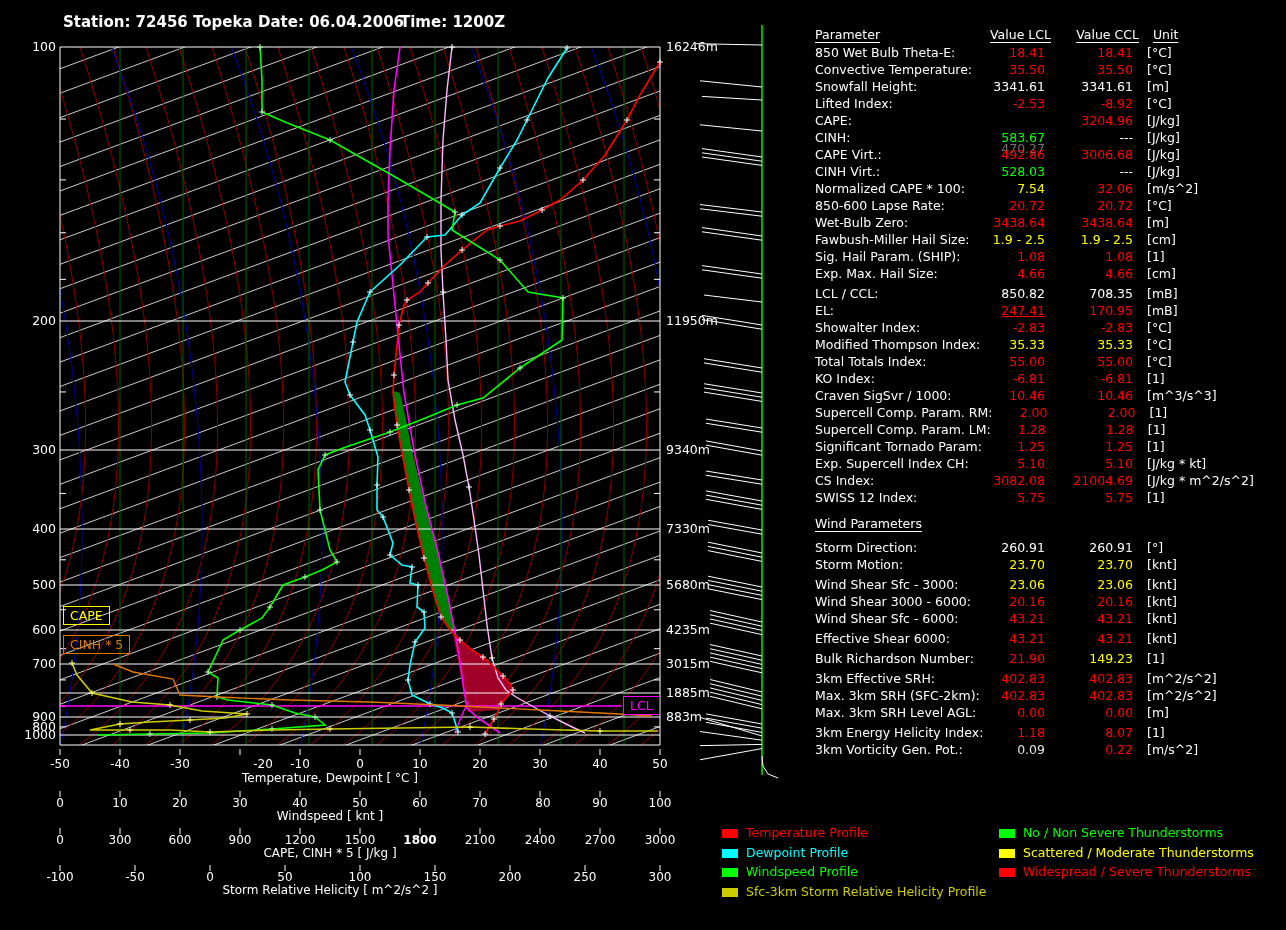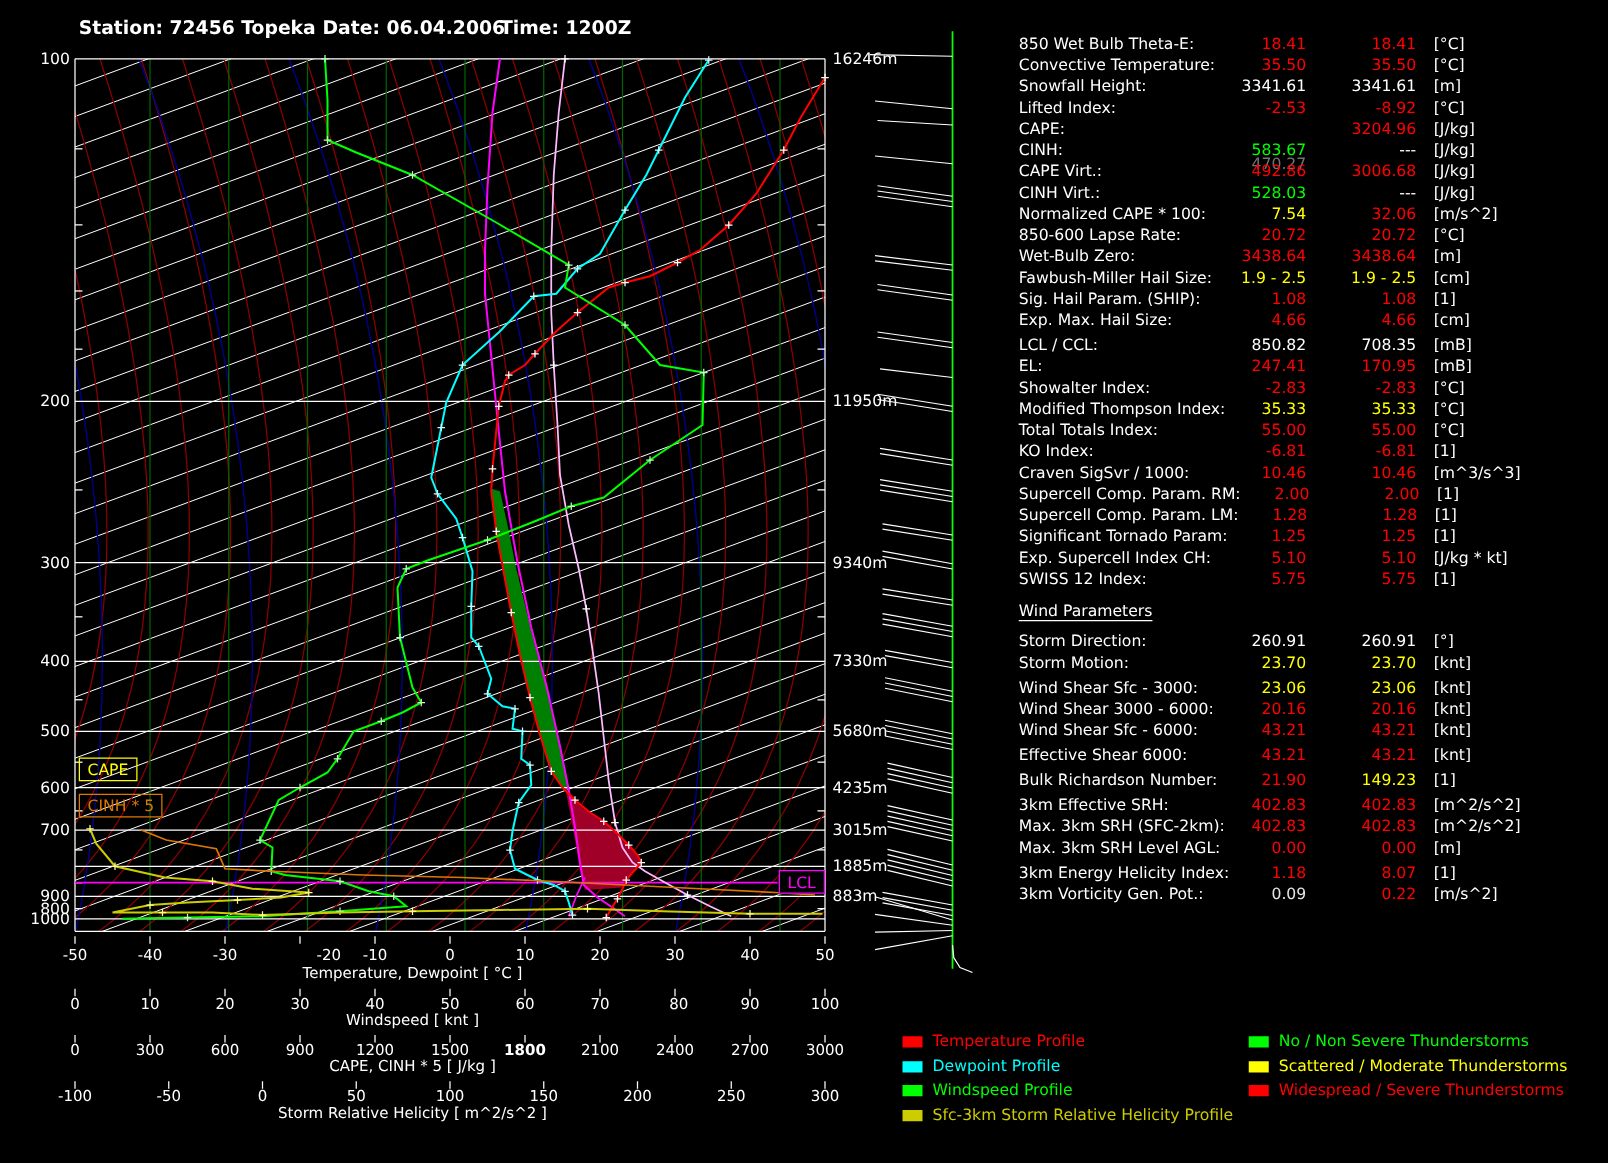--- a/index.html
+++ b/index.html
@@ -442,20 +442,26 @@
       <div class="lbl center" style="left:585px;top:870px;">250</div>
       <div class="lbl center" style="left:660px;top:870px;">300</div>
       <div class="lbl center" style="left:330px;top:883px;">Storm Relative Helicity [ m^2/s^2 ]</div>
     </div>
 
   <div class="boxlbl" id="cape-box" style="left:63px;top:606px;color:#ffff00;border-color:#ffff00;">CAPE</div>
   <div class="boxlbl" id="cinh-box" style="left:63px;top:635px;color:#dd7700;border-color:#dd7700;">CINH * 5</div>
   <div class="boxlbl" id="lcl-box" style="left:623px;top:696px;color:#ff00ff;border-color:#ff00ff;background:#000;">LCL</div>
 
   <div id="table-panel">
+    <div class="t-headrow">
+      <div class="c-label und">Parameter</div>
+      <div class="c-lcl und">Value LCL</div>
+      <div class="c-ccl und">Value CCL</div>
+      <div class="c-unit und">Unit</div>
+    </div>
     <div id="table-body">
         <div class="t-row" style="">
           <div class="c-label" style="">850 Wet Bulb Theta-E:</div>
           <div class="c-lcl" style="color:#ff0000;">18.41</div>
           <div class="c-ccl" style="color:#ff0000;">18.41</div>
           <div class="c-unit" style="">[°C]</div>
         </div>
         <div class="t-row" style="">
           <div class="c-label" style="">Convective Temperature:</div>
           <div class="c-lcl" style="color:#ff0000;">35.50</div>
@@ -535,21 +541,21 @@
           <div class="c-unit" style="">[cm]</div>
         </div>
         <div class="t-row gap" style="">
           <div class="c-label" style="">LCL / CCL:</div>
           <div class="c-lcl" style="color:#ffffff;">850.82</div>
           <div class="c-ccl" style="color:#ffffff;">708.35</div>
           <div class="c-unit" style="">[mB]</div>
         </div>
         <div class="t-row" style="">
           <div class="c-label" style="">EL:</div>
-          <div class="c-lcl" style="color:#ff0000;">247.41</div>
+          <div class="c-lcl" style="color:#ff0000;text-decoration:underline;">247.41</div>
           <div class="c-ccl" style="color:#ff0000;">170.95</div>
           <div class="c-unit" style="">[mB]</div>
         </div>
         <div class="t-row" style="">
           <div class="c-label" style="">Showalter Index:</div>
           <div class="c-lcl" style="color:#ff0000;">-2.83</div>
           <div class="c-ccl" style="color:#ff0000;">-2.83</div>
           <div class="c-unit" style="">[°C]</div>
         </div>
         <div class="t-row" style="">
@@ -592,20 +598,26 @@
           <div class="c-label" style="">Significant Tornado Param:</div>
           <div class="c-lcl" style="color:#ff0000;">1.25</div>
           <div class="c-ccl" style="color:#ff0000;">1.25</div>
           <div class="c-unit" style="">[1]</div>
         </div>
         <div class="t-row" style="">
           <div class="c-label" style="">Exp. Supercell Index CH:</div>
           <div class="c-lcl" style="color:#ff0000;">5.10</div>
           <div class="c-ccl" style="color:#ff0000;">5.10</div>
           <div class="c-unit" style="">[J/kg * kt]</div>
+        </div>
+        <div class="t-row" style="">
+          <div class="c-label" style="">CS Index:</div>
+          <div class="c-lcl" style="color:#ff0000;">3082.08</div>
+          <div class="c-ccl" style="color:#ff0000;">21004.69</div>
+          <div class="c-unit" style="">[J/kg * m^2/s^2]</div>
         </div>
         <div class="t-row" style="">
           <div class="c-label" style="">SWISS 12 Index:</div>
           <div class="c-lcl" style="color:#ff0000;">5.75</div>
           <div class="c-ccl" style="color:#ff0000;">5.75</div>
           <div class="c-unit" style="">[1]</div>
         </div>
         <div class="t-sechead" style="">Wind Parameters</div>
         <div class="t-row" style="">
           <div class="c-label" style="">Storm Direction:</div>

